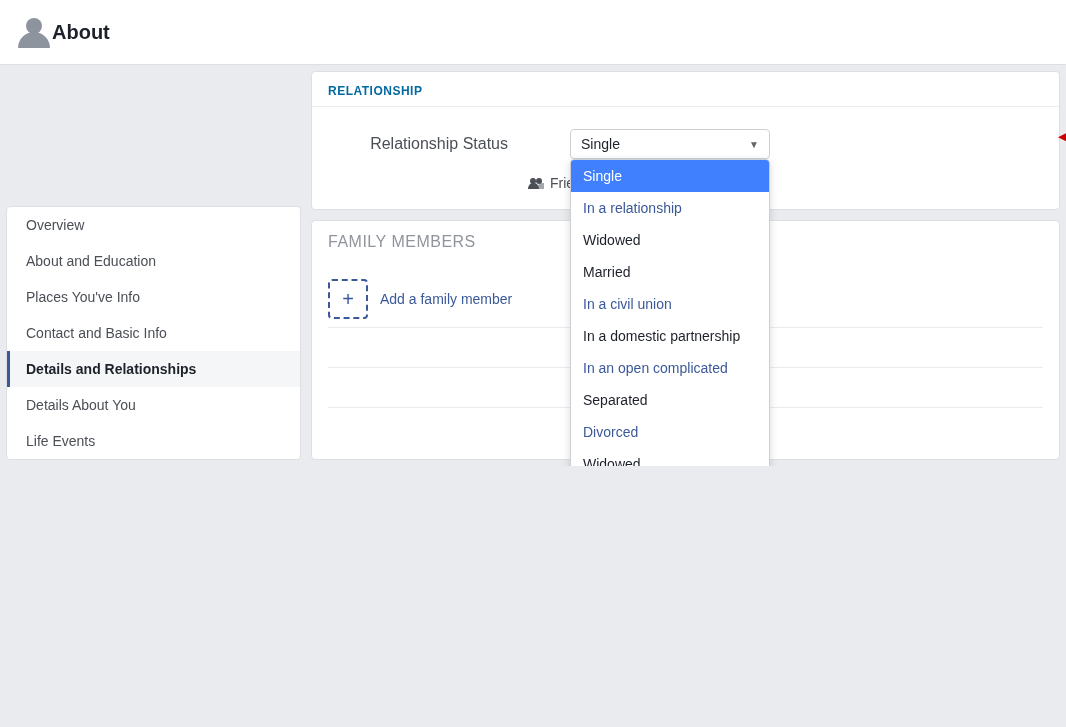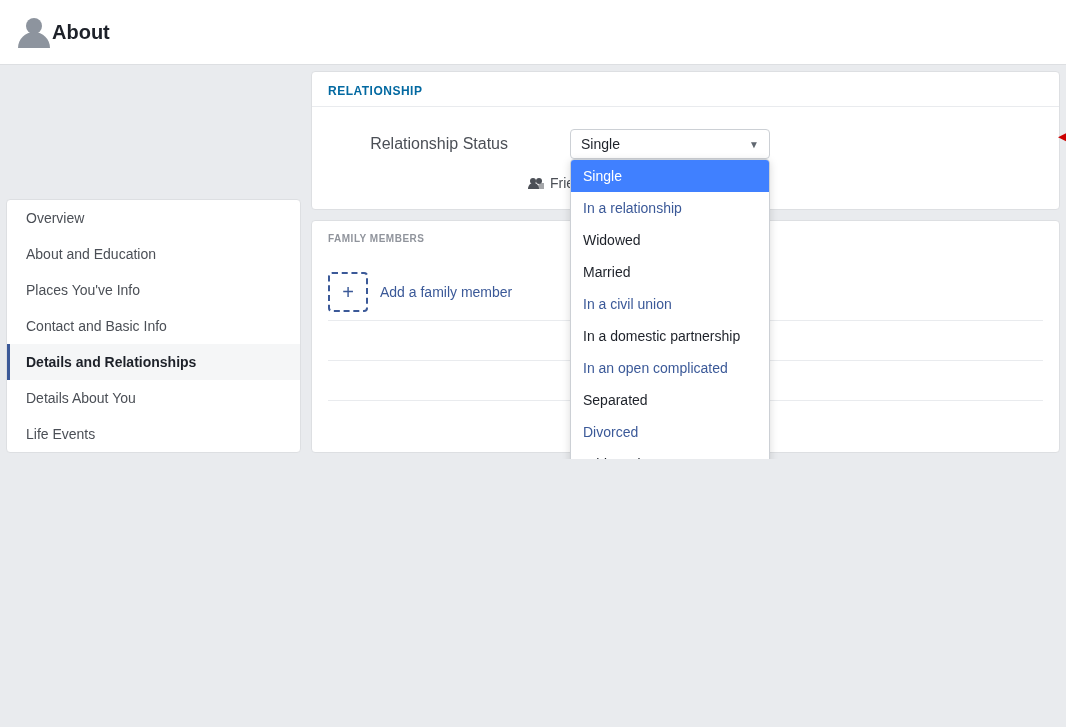--- a/index.html
+++ b/index.html
@@ -163,22 +163,22 @@
       margin-left: 200px;
     }
     
     .family-section {
       background: #fff;
       border: 1px solid #dddfe2;
       border-radius: 4px;
     }
     .family-header {
       padding: 12px 16px 8px;
-      font-size: 10px;
-      font-weight: bold;
+      font-size: 16px;
+      font-weight: normal;
       color: #90949c;
       letter-spacing: 0.5px;
       text-transform: uppercase;
     }
     .family-body {
       padding: 12px 16px;
     }
     .add-family-row {
       display: flex;
       align-items: center;

